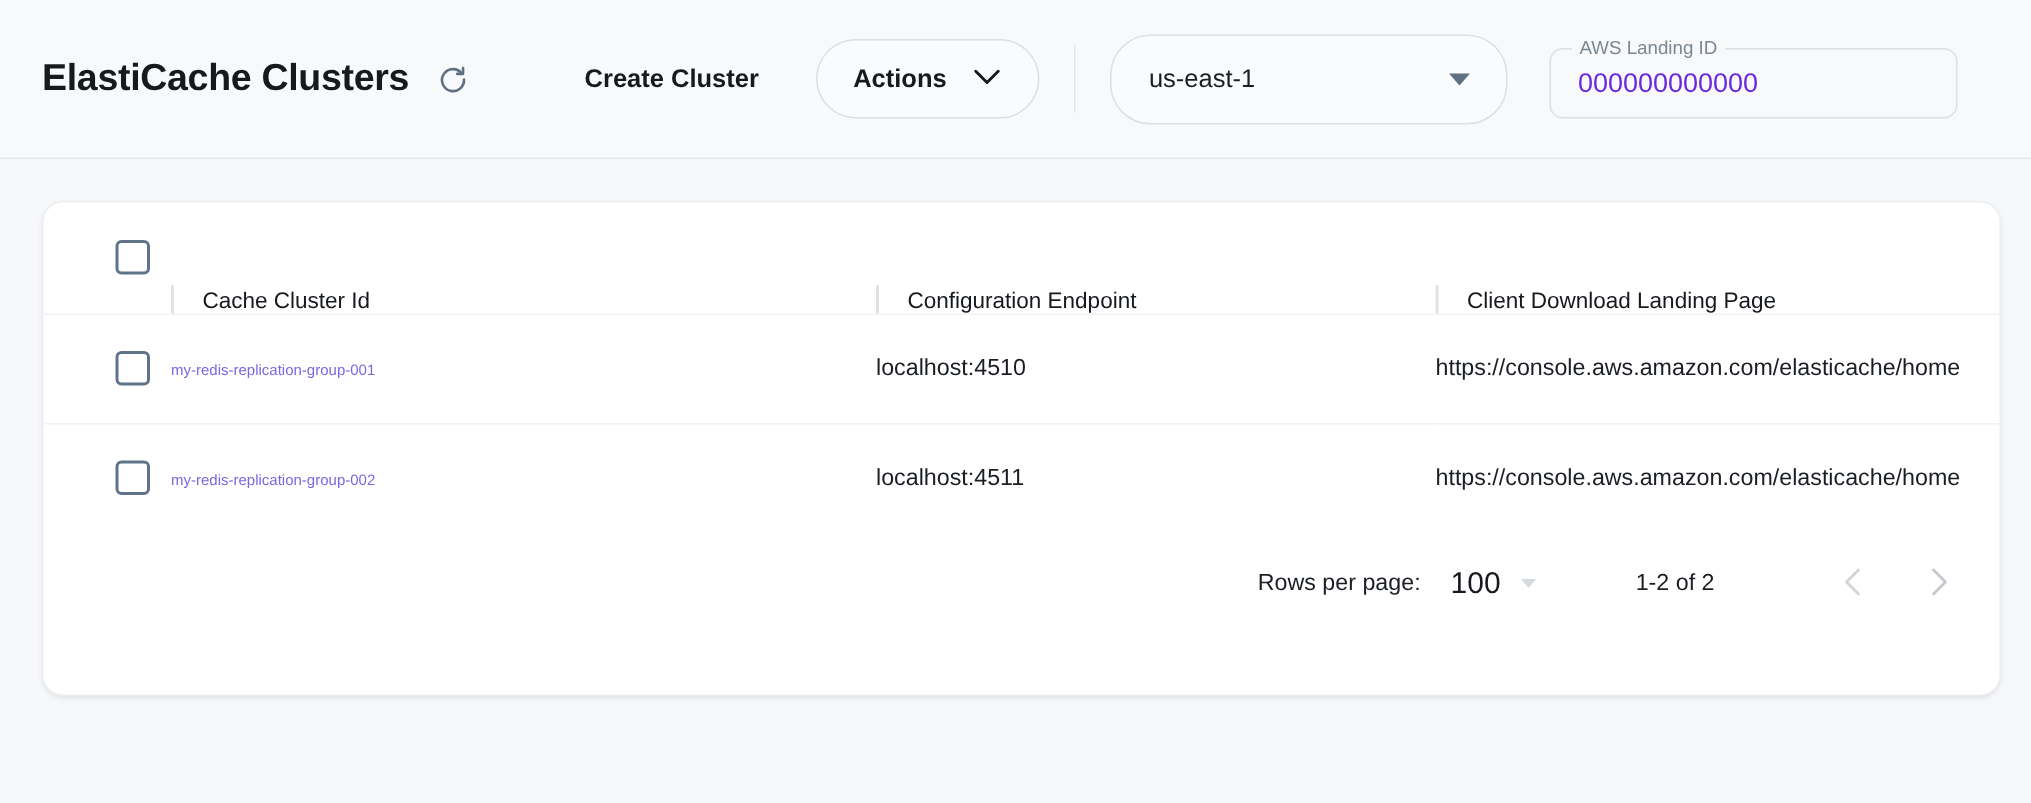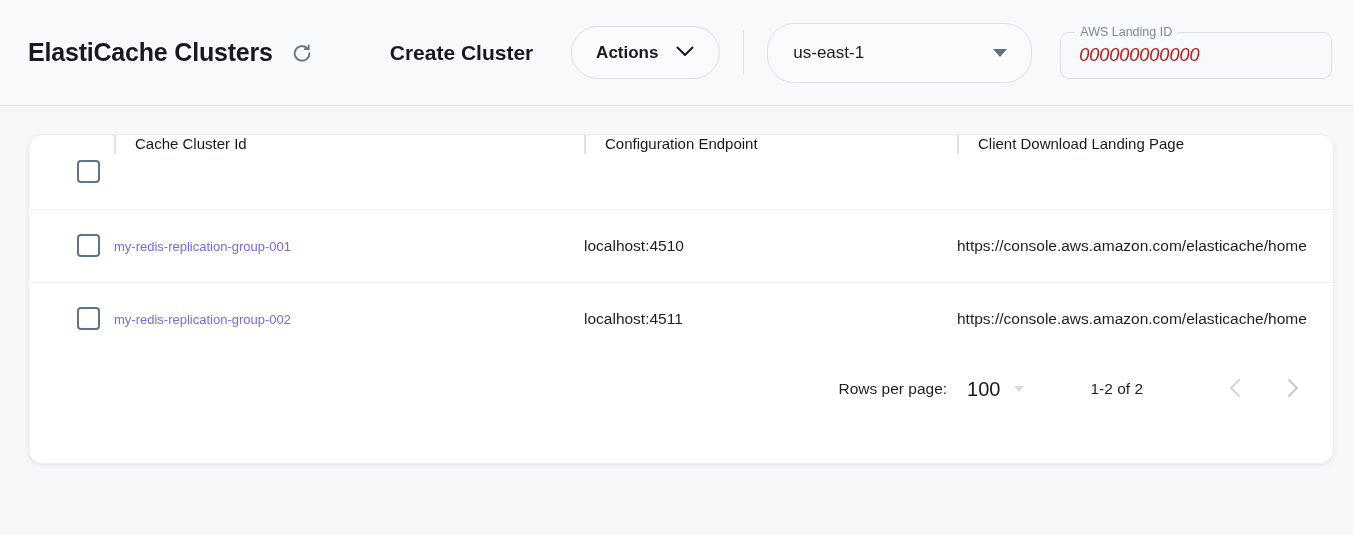--- a/index.html
+++ b/index.html
@@ -46,21 +46,21 @@
     border: none;
     background: transparent;
     cursor: pointer;
     border-radius: 50%;
     flex: none;
   }
   .refresh-btn svg { display: block; }
 
   .create-cluster {
     margin-left: 69px;
-    font-size: 21px;
+    font-size: 17px;
     font-weight: bold;
     color: #16191d;
     white-space: nowrap;
     cursor: pointer;
     background: transparent;
     border: none;
     font-family: inherit;
     padding: 6px 4px;
   }
 
@@ -147,23 +147,22 @@
   .account-field input {
     position: absolute;
     inset: 0;
     width: 100%;
     height: 100%;
     border: none;
     outline: none;
     background: transparent;
     font-family: inherit;
     font-size: 18px;
-    color: #b91c1c;
+    color: #6d28d9;
     padding: 6px 18px 0 19px;
-    font-style: italic;
   }
 
   
   .content {
     padding: 28px 20px 0 28px;
     height: calc(535px - 106px);
     background: #f7f8fa;
   }
 
   .card {
@@ -197,21 +196,21 @@
   thead th {
     height: 74px;
     font-size: 15px;
     font-weight: bold;
     color: #16191d;
     position: relative;
   }
 
   .th-inner {
     display: flex;
-    align-items: flex-start;
+    align-items: flex-end;
     height: 100%;
   }
 
   .col-sep {
     width: 2px;
     height: 19px;
     background: #dfe2e7;
     margin-right: 19px;
     flex: none;
   }
@@ -238,21 +237,21 @@
   tbody tr { border-top: 1px solid #f1f2f4; }
   tbody td {
     height: 73px;
     font-size: 15.5px;
     color: #1b1f24;
   }
 
   .cluster-link {
     color: #7b68e0;
     text-decoration: none;
-    font-size: 13px;
+    font-size: 10px;
     cursor: pointer;
     white-space: nowrap;
   }
 
   .cell-pad { padding-left: 0; white-space: nowrap; }
 
   .url-cell { white-space: nowrap; overflow: hidden; }
 
   
   .table-footer {

